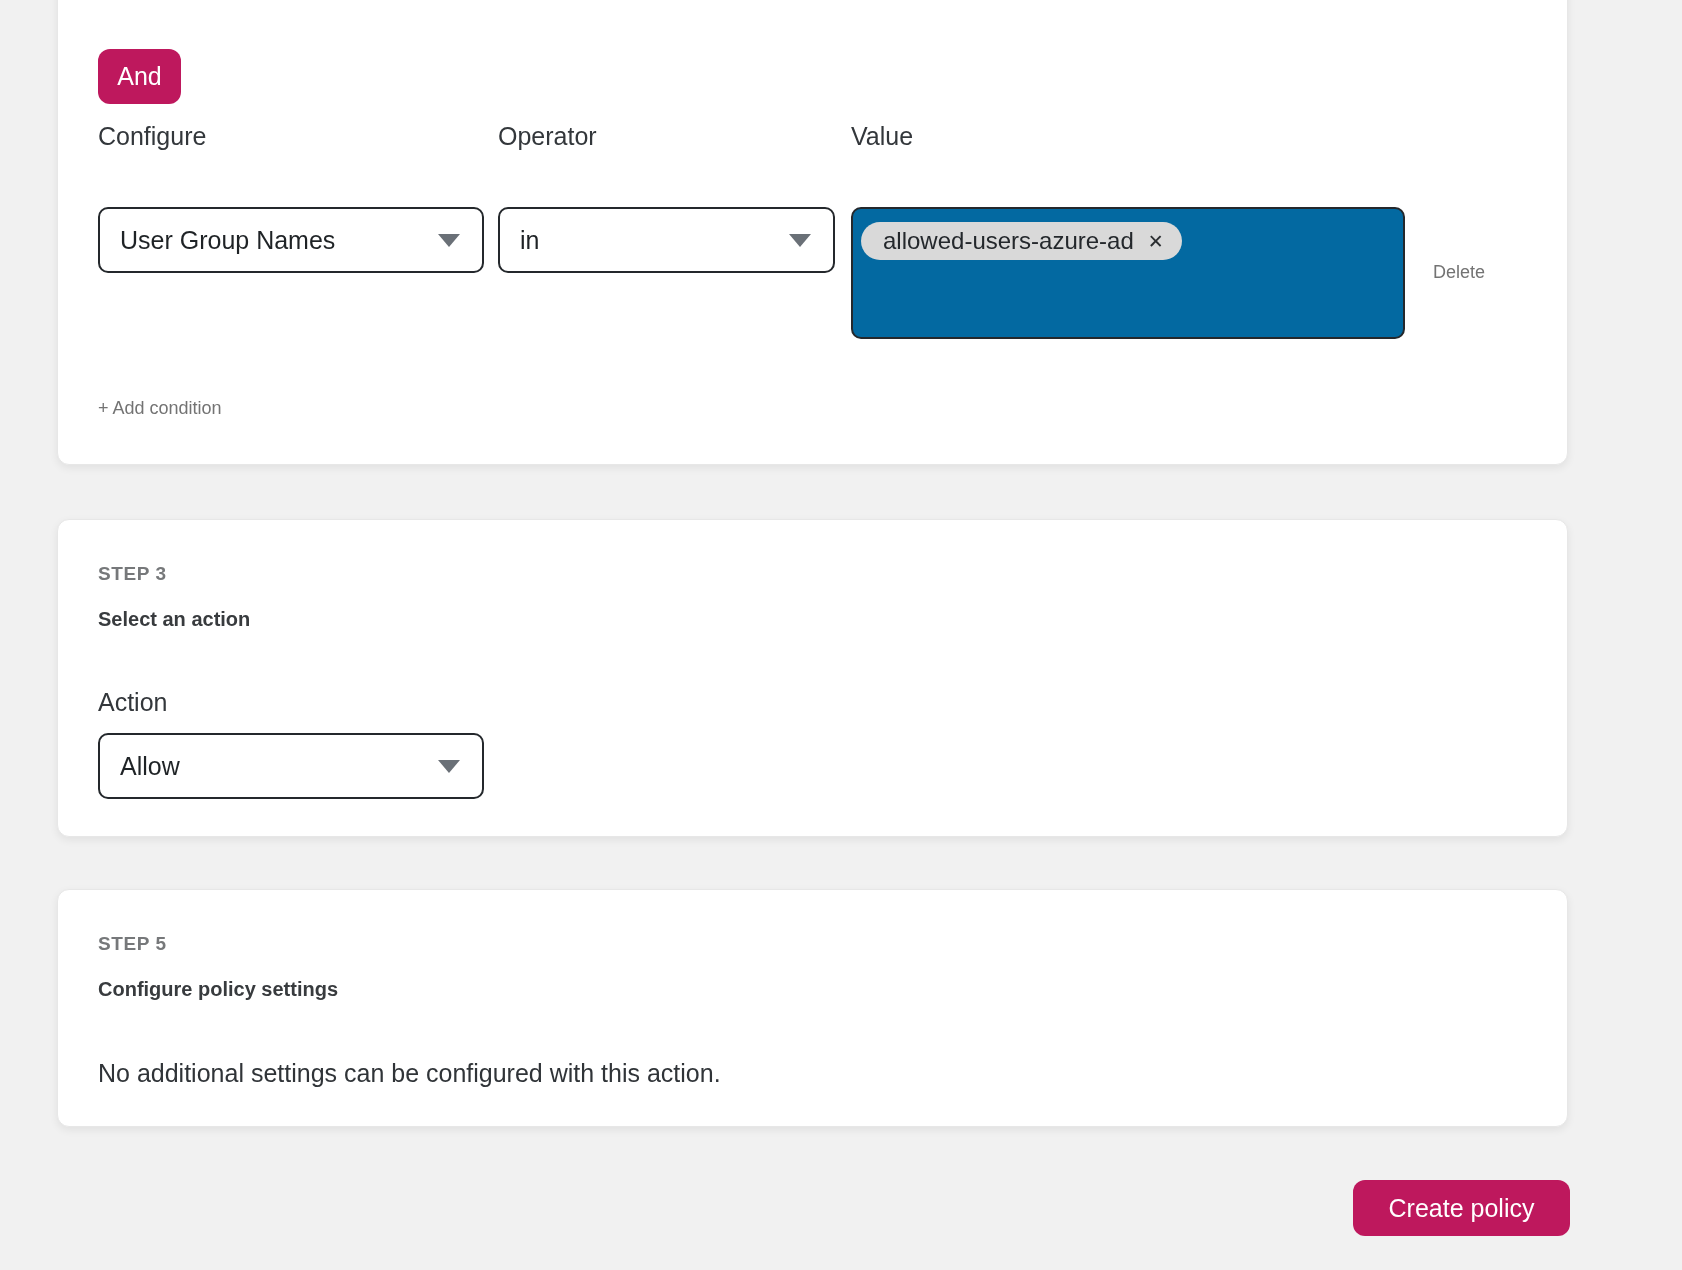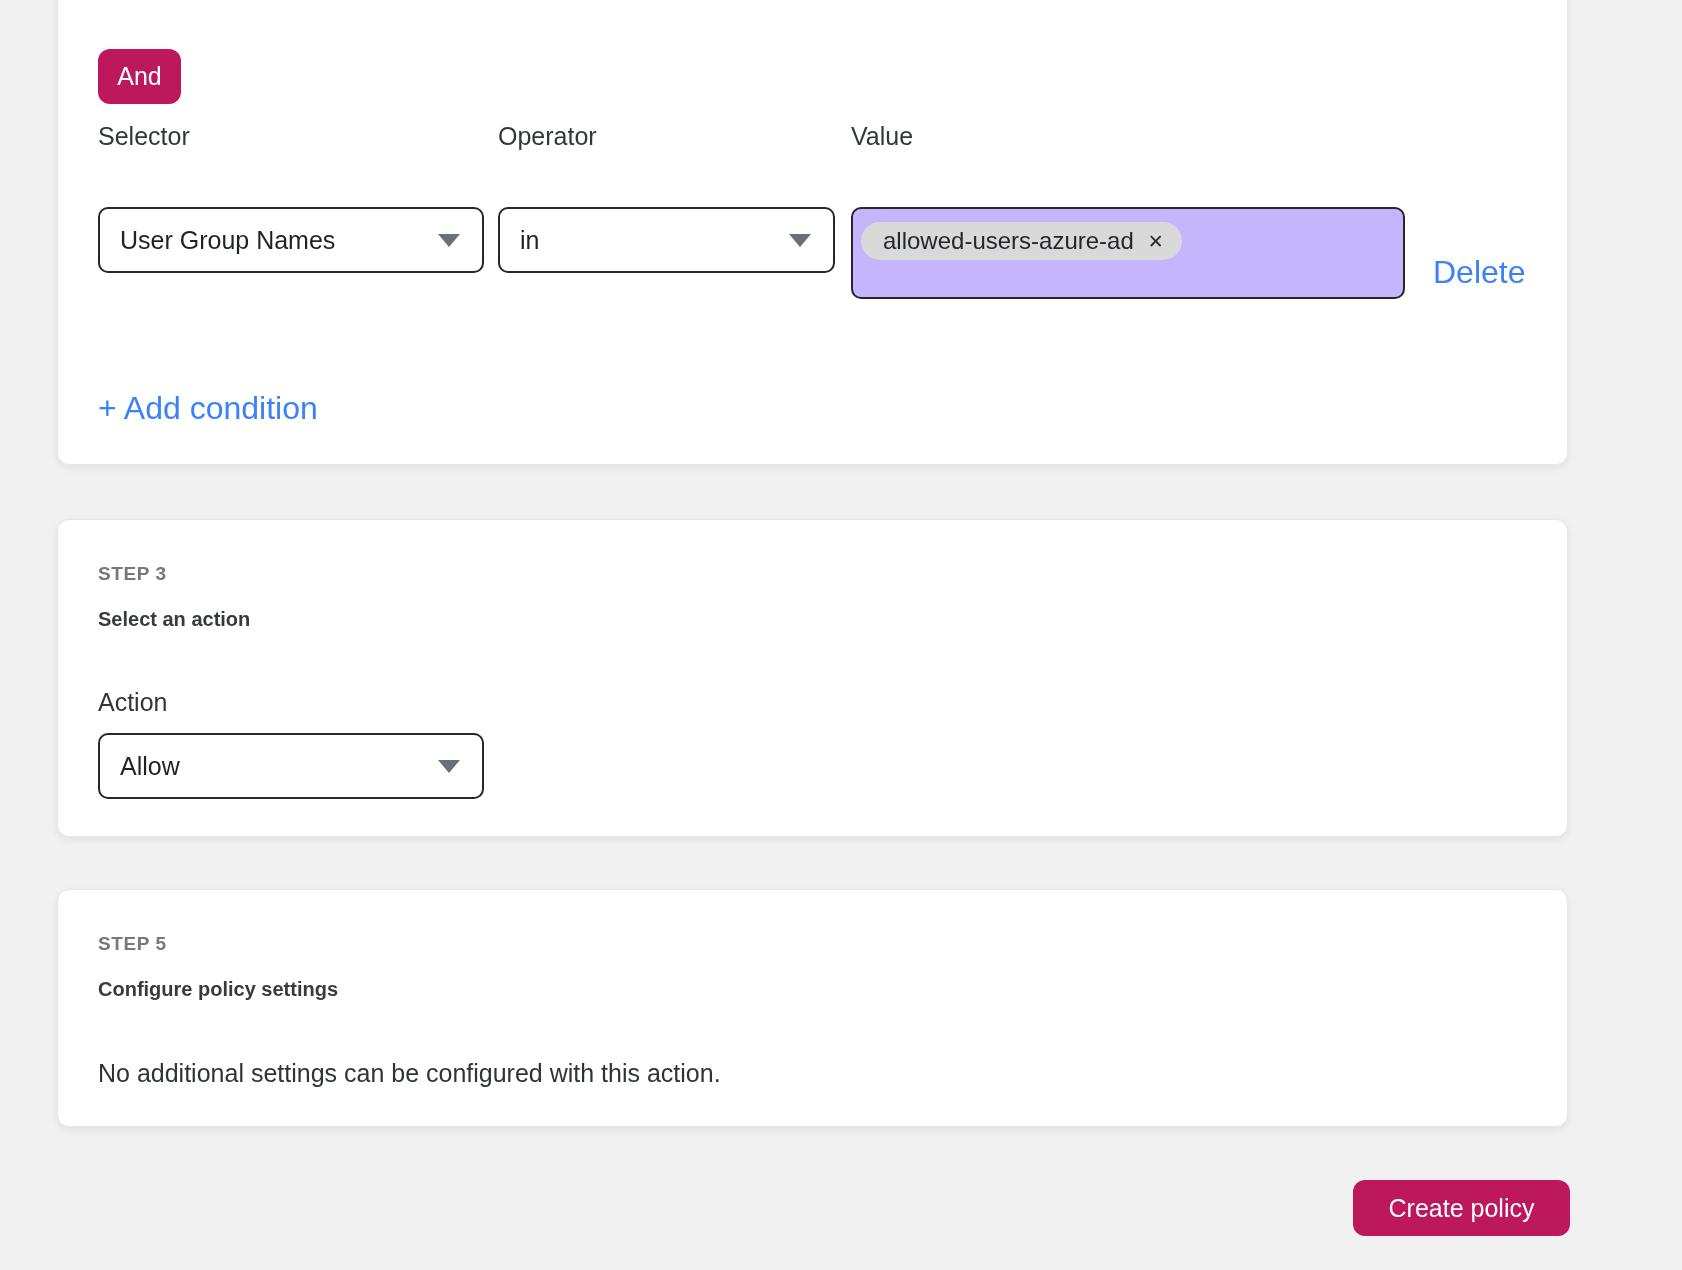--- a/index.html
+++ b/index.html
@@ -72,22 +72,22 @@
     border-right: 11px solid transparent;
     border-top: 13px solid #6a7077;
   }
   #selector-select { left: 40px;  top: 246px; width: 386px; }
   #operator-select { left: 440px; top: 246px; width: 337px; }
   #action-select   { left: 40px;  top: 213px; width: 386px; }
 
   #value-input {
     position: absolute;
     left: 793px; top: 246px;
-    width: 554px; height: 92px;
-    background: #c4b5fd;
+    width: 554px; height: 132px;
+    background: #0369a1;
     border: 2px solid #24282c;
     border-radius: 10px;
     cursor: text;
   }
   .tag {
     position: absolute;
     left: 8px; top: 13px;
     height: 38px;
     background: #d9d9d9;
     border-radius: 19px;
@@ -101,22 +101,22 @@
   .tag-remove {
     margin-left: 14px;
     font-size: 19px;
     font-weight: 700;
     color: #2b2e31;
     cursor: pointer;
     line-height: 1;
   }
   .link {
     position: absolute;
-    color: #3b82f6;
-    font-size: 32px;
+    color: #737373;
+    font-size: 18px;
     line-height: 30px;
     text-decoration: none;
     cursor: pointer;
   }
   #delete-link        { left: 1375px; top: 296px; }
   #add-condition-link { left: 40px;   top: 432px; }
 
   .step-label {
     position: absolute;
     left: 40px;
@@ -144,21 +144,21 @@
     color: #303438;
   }
 </style>
 </head>
 <body>
 
 <section class="card" id="card-conditions">
 
   <button class="btn-primary" id="and-button">And</button>
 
-  <div class="field-label" style="left:40px; top:160px;">Selector</div>
+  <div class="field-label" style="left:40px; top:160px;">Configure</div>
 
   <div class="field-label" style="left:440px; top:160px;">Operator</div>
 
   <div class="field-label" style="left:793px; top:160px;">Value</div>
 
   <div class="select" id="operator-select">
     <span>in</span>
     <span class="chevron"></span>
   </div>
 

